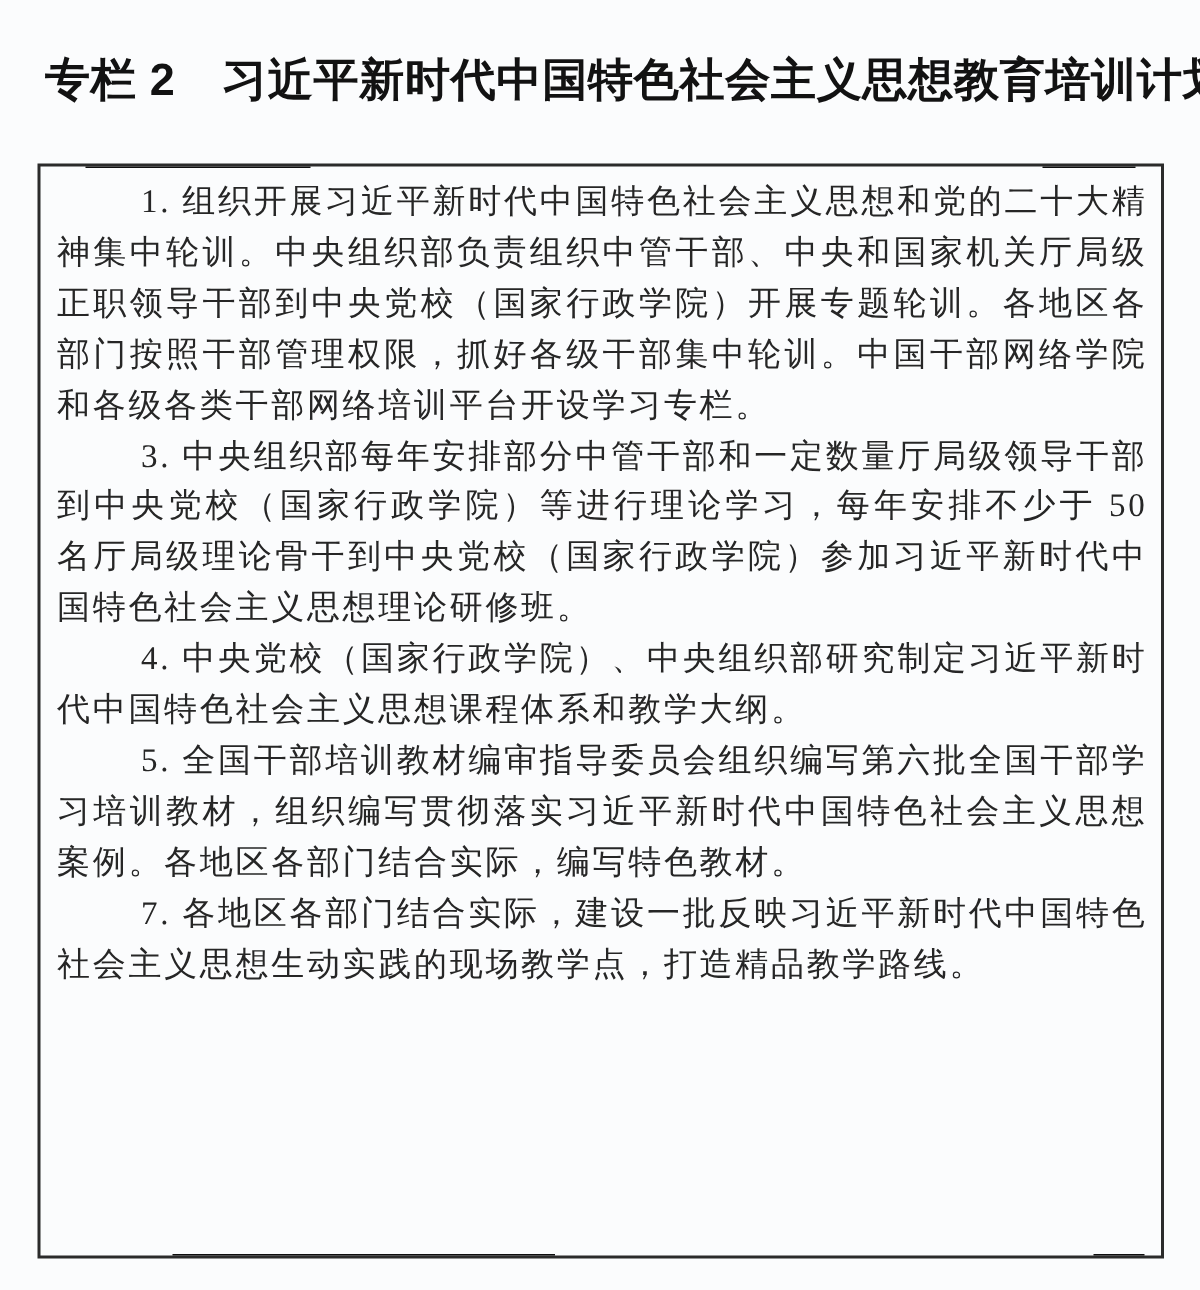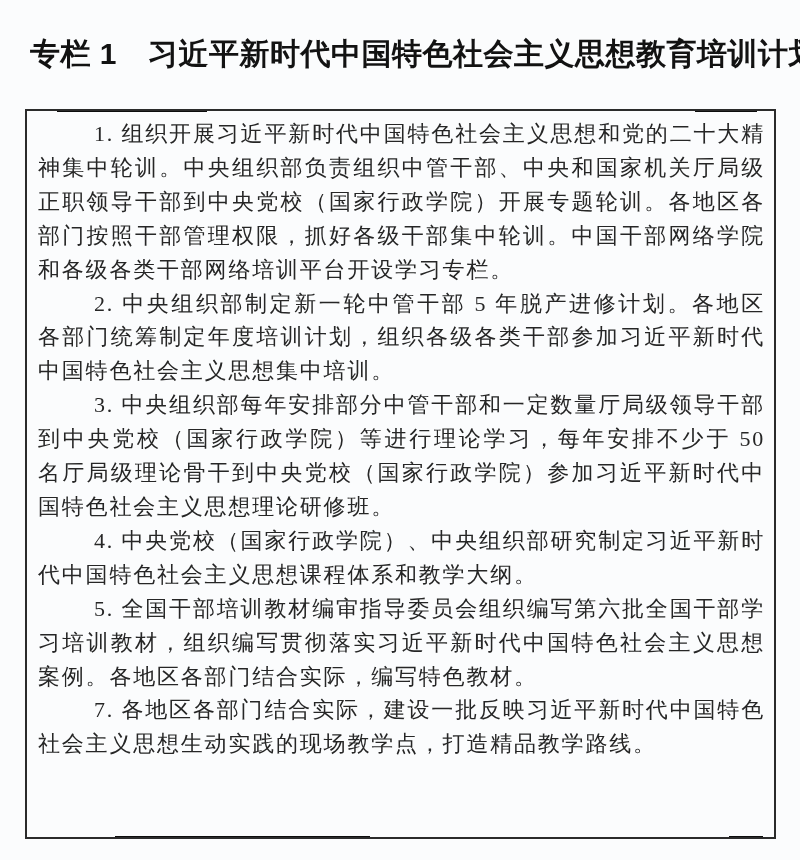--- a/index.html
+++ b/index.html
@@ -65,31 +65,30 @@
   .a-bottom-1 { bottom: -2px; left: 88px;  width: 255px; }
   .a-bottom-2 { bottom: -3px; left: 540px; width: 118px; }
   .a-bottom-3 { bottom: -2px; left: 702px; width: 34px;  }
 </style>
 </head>
 <body>
 
 <div class="page">
 
   <div class="title-row">
-    <span class="title-label">专栏 1</span>
+    <span class="title-label">专栏 2</span>
     <span class="title-text">习近平新时代中国特色社会主义思想教育培训计划</span>
   </div>
 
   <div class="content-box">
     <span class="artifact a-top-1"></span>
     <span class="artifact a-top-2"></span>
     <span class="artifact a-top-3"></span>
 
     <p>1. 组织开展习近平新时代中国特色社会主义思想和党的二十大精神集中轮训。中央组织部负责组织中管干部、中央和国家机关厅局级正职领导干部到中央党校（国家行政学院）开展专题轮训。各地区各部门按照干部管理权限，抓好各级干部集中轮训。中国干部网络学院和各级各类干部网络培训平台开设学习专栏。</p>
-    <p>2. 中央组织部制定新一轮中管干部 5 年脱产进修计划。各地区各部门统筹制定年度培训计划，组织各级各类干部参加习近平新时代中国特色社会主义思想集中培训。</p>
     <p>3. 中央组织部每年安排部分中管干部和一定数量厅局级领导干部到中央党校（国家行政学院）等进行理论学习，每年安排不少于 50 名厅局级理论骨干到中央党校（国家行政学院）参加习近平新时代中国特色社会主义思想理论研修班。</p>
     <p>4. 中央党校（国家行政学院）、中央组织部研究制定习近平新时代中国特色社会主义思想课程体系和教学大纲。</p>
     <p>5. 全国干部培训教材编审指导委员会组织编写第六批全国干部学习培训教材，组织编写贯彻落实习近平新时代中国特色社会主义思想案例。各地区各部门结合实际，编写特色教材。</p>
     <p>7. 各地区各部门结合实际，建设一批反映习近平新时代中国特色社会主义思想生动实践的现场教学点，打造精品教学路线。</p>
 
     <span class="artifact a-bottom-1"></span>
     <span class="artifact a-bottom-2"></span>
     <span class="artifact a-bottom-3"></span>
   </div>
 

